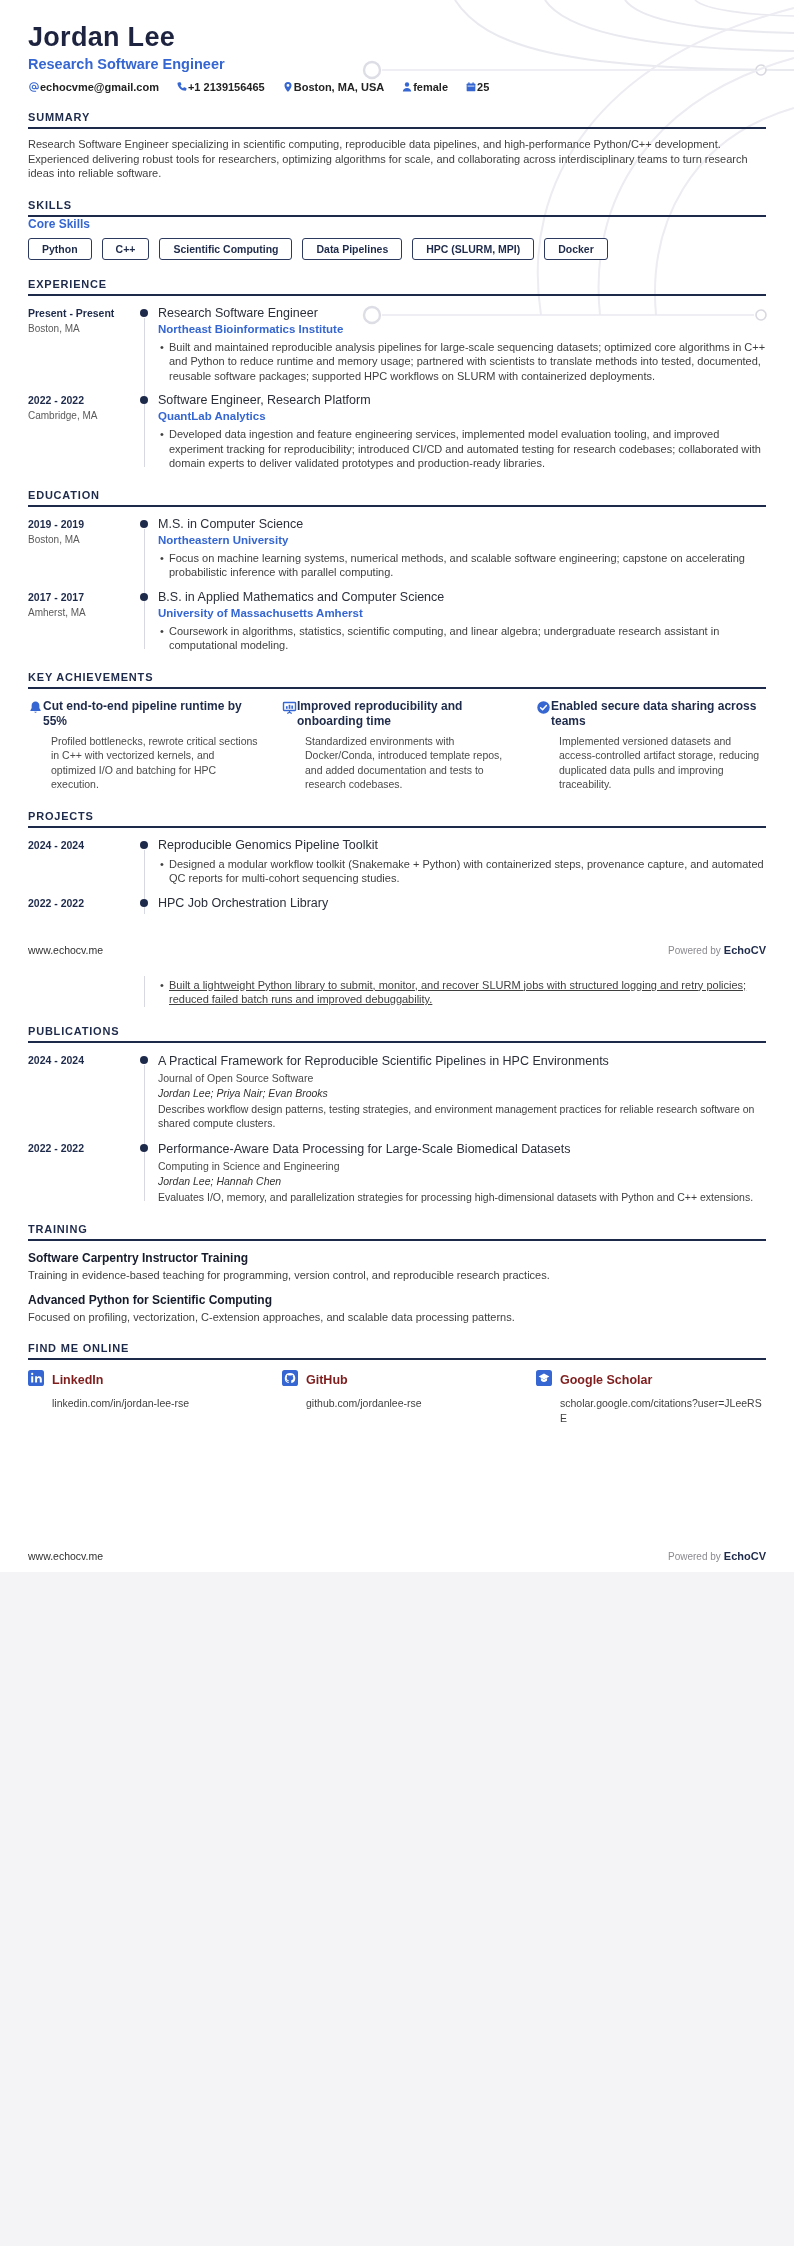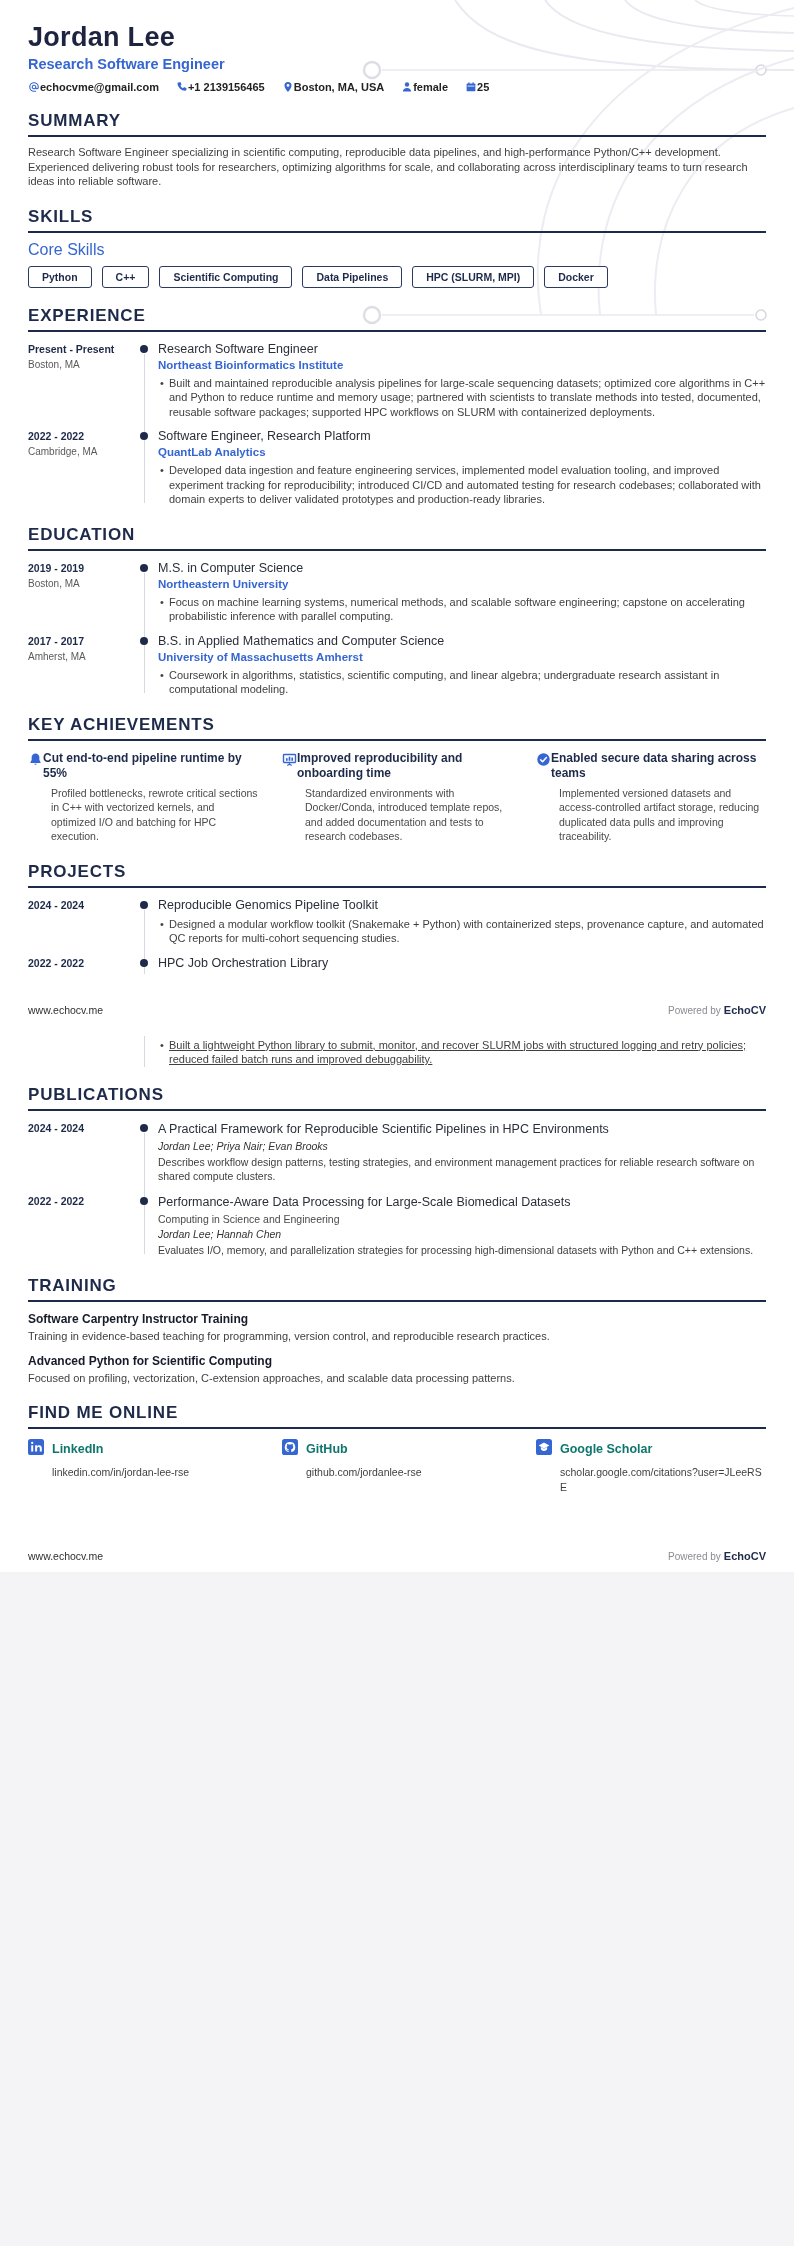--- a/index.html
+++ b/index.html
@@ -17,27 +17,27 @@
   
   .name { font-size:27px; font-weight:700; color:#1e2440; letter-spacing:.3px; line-height:1.15; }
   .job-title { margin-top:3px; font-size:14.5px; font-weight:700; color:#3566d1; }
   .contact-row { display:flex; align-items:center; gap:17px; margin-top:9px; flex-wrap:wrap; }
   .contact-item { display:flex; align-items:center; font-size:11px; font-weight:700; color:#232323; }
   .contact-item svg { display:block; }
 
   
   .section { margin-top:18px; }
   .section-heading {
-    font-size:17px; font-weight:700; color:#1e2a4a; letter-spacing:.8px;
+    font-size:11px; font-weight:700; color:#1e2a4a; letter-spacing:.8px;
     padding-bottom:4px; border-bottom:2px solid #1e2a4a;
   }
   .body-text { margin-top:8px; font-size:11px; line-height:1.32; color:#3f3f3f; }
 
   
-  .skills-group-label { margin-top:8px; font-size:16px; font-weight:400; color:#3566d1; }
+  .skills-group-label { font-size:12px; font-weight:700; color:#3566d1; }
   .tags { display:flex; flex-wrap:wrap; gap:10px; margin-top:7px; }
   .tag {
     border:1px solid #2c3a60; border-radius:3px; padding:4px 13px;
     font-size:10.5px; font-weight:700; color:#1e2a4a; background:#fff;
   }
 
   
   .entries { position:relative; margin-top:2px; }
   .entries::before {
     content:""; position:absolute; left:116px; top:12px; bottom:4px;
@@ -60,21 +60,21 @@
   .bullet::before { content:"\2022"; position:absolute; left:2px; top:0; color:#3f3f3f; }
 
   
   .tri-grid { display:grid; grid-template-columns:1fr 1fr 1fr; column-gap:24px; margin-top:10px; }
   .ach-head { display:flex; gap:0; align-items:flex-start; }
   .ach-head svg { flex:none; margin-top:1px; }
   .ach-title { font-size:12px; font-weight:700; color:#1e2a4a; line-height:1.25; }
   .ach-text { margin-top:5px; margin-left:23px; font-size:10.5px; line-height:1.38; color:#4a4a4a; }
 
   .fmo-head { display:flex; gap:8px; align-items:center; }
-  .fmo-label { font-size:12.5px; font-weight:700; color:#0f766e; }
+  .fmo-label { font-size:12.5px; font-weight:700; color:#7f1d1d; }
   .fmo-url { margin-top:6px; margin-left:24px; font-size:10.5px; color:#3f3f3f; word-break:break-all; line-height:1.35; }
 
   
   .pub-title { font-size:12.5px; font-weight:500; color:#2b2f3a; line-height:1.3; }
   .pub-venue { margin-top:3px; font-size:10.5px; color:#4a4a4a; }
   .pub-authors { margin-top:3px; font-size:10.5px; font-style:italic; color:#333; }
   .pub-desc { margin-top:3px; font-size:10.5px; line-height:1.38; color:#3f3f3f; }
 
   
   .training-entry { margin-top:10px; }
@@ -355,20 +355,21 @@
       <div class="entries">
         <div class="entry">
           <div class="entry-left">
             <div class="entry-dates">2024 - 2024</div>
           </div>
           <div class="entry-rail">
               <span class="entry-dot"></span>
             </div>
           <div class="entry-body">
             <div class="pub-title">A Practical Framework for Reproducible Scientific Pipelines in HPC Environments</div>
+            <div class="pub-venue">Journal of Open Source Software</div>
             <div class="pub-authors">Jordan Lee; Priya Nair; Evan Brooks</div>
             <div class="pub-desc">Describes workflow design patterns, testing strategies, and environment management practices for reliable research software on shared compute clusters.</div>
           </div>
         </div>
         <div class="entry">
           <div class="entry-left">
             <div class="entry-dates">2022 - 2022</div>
           </div>
           <div class="entry-rail">
               <span class="entry-dot"></span>

